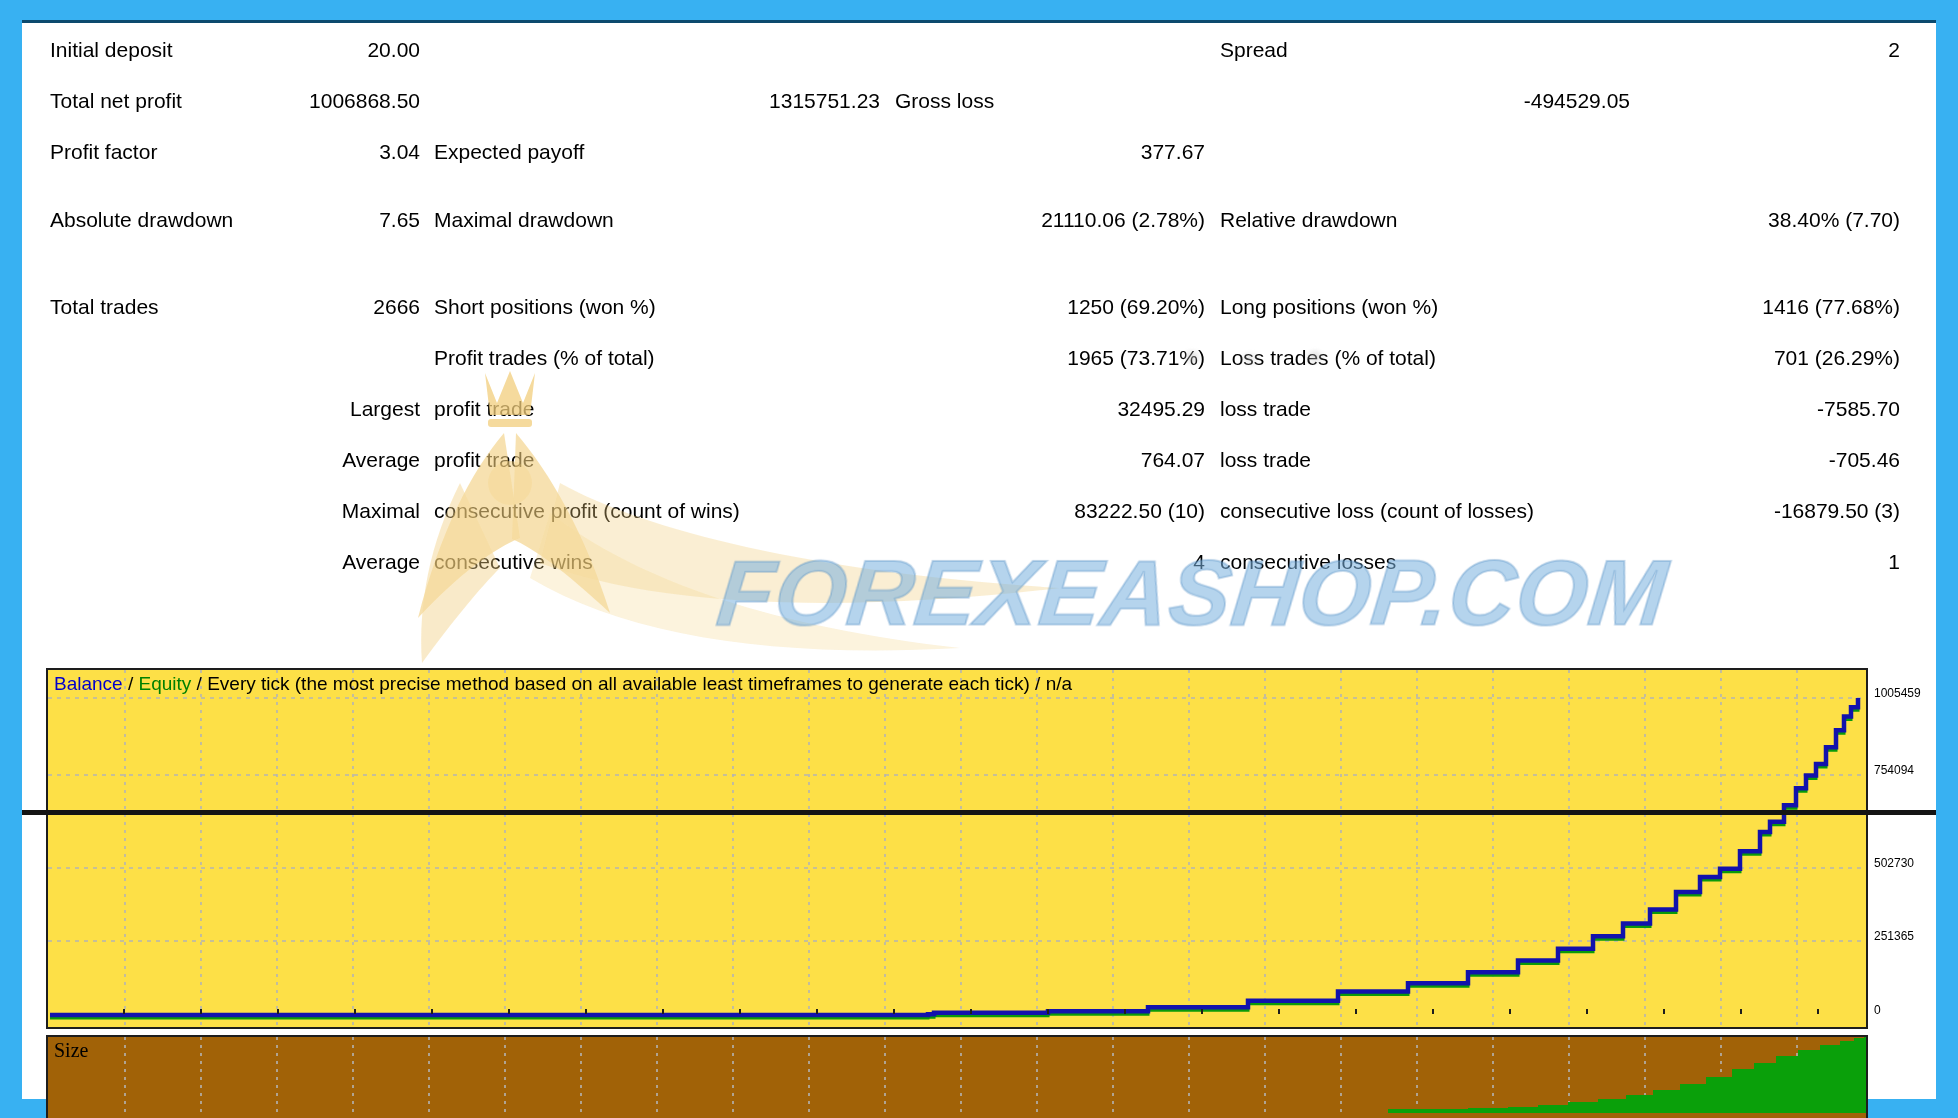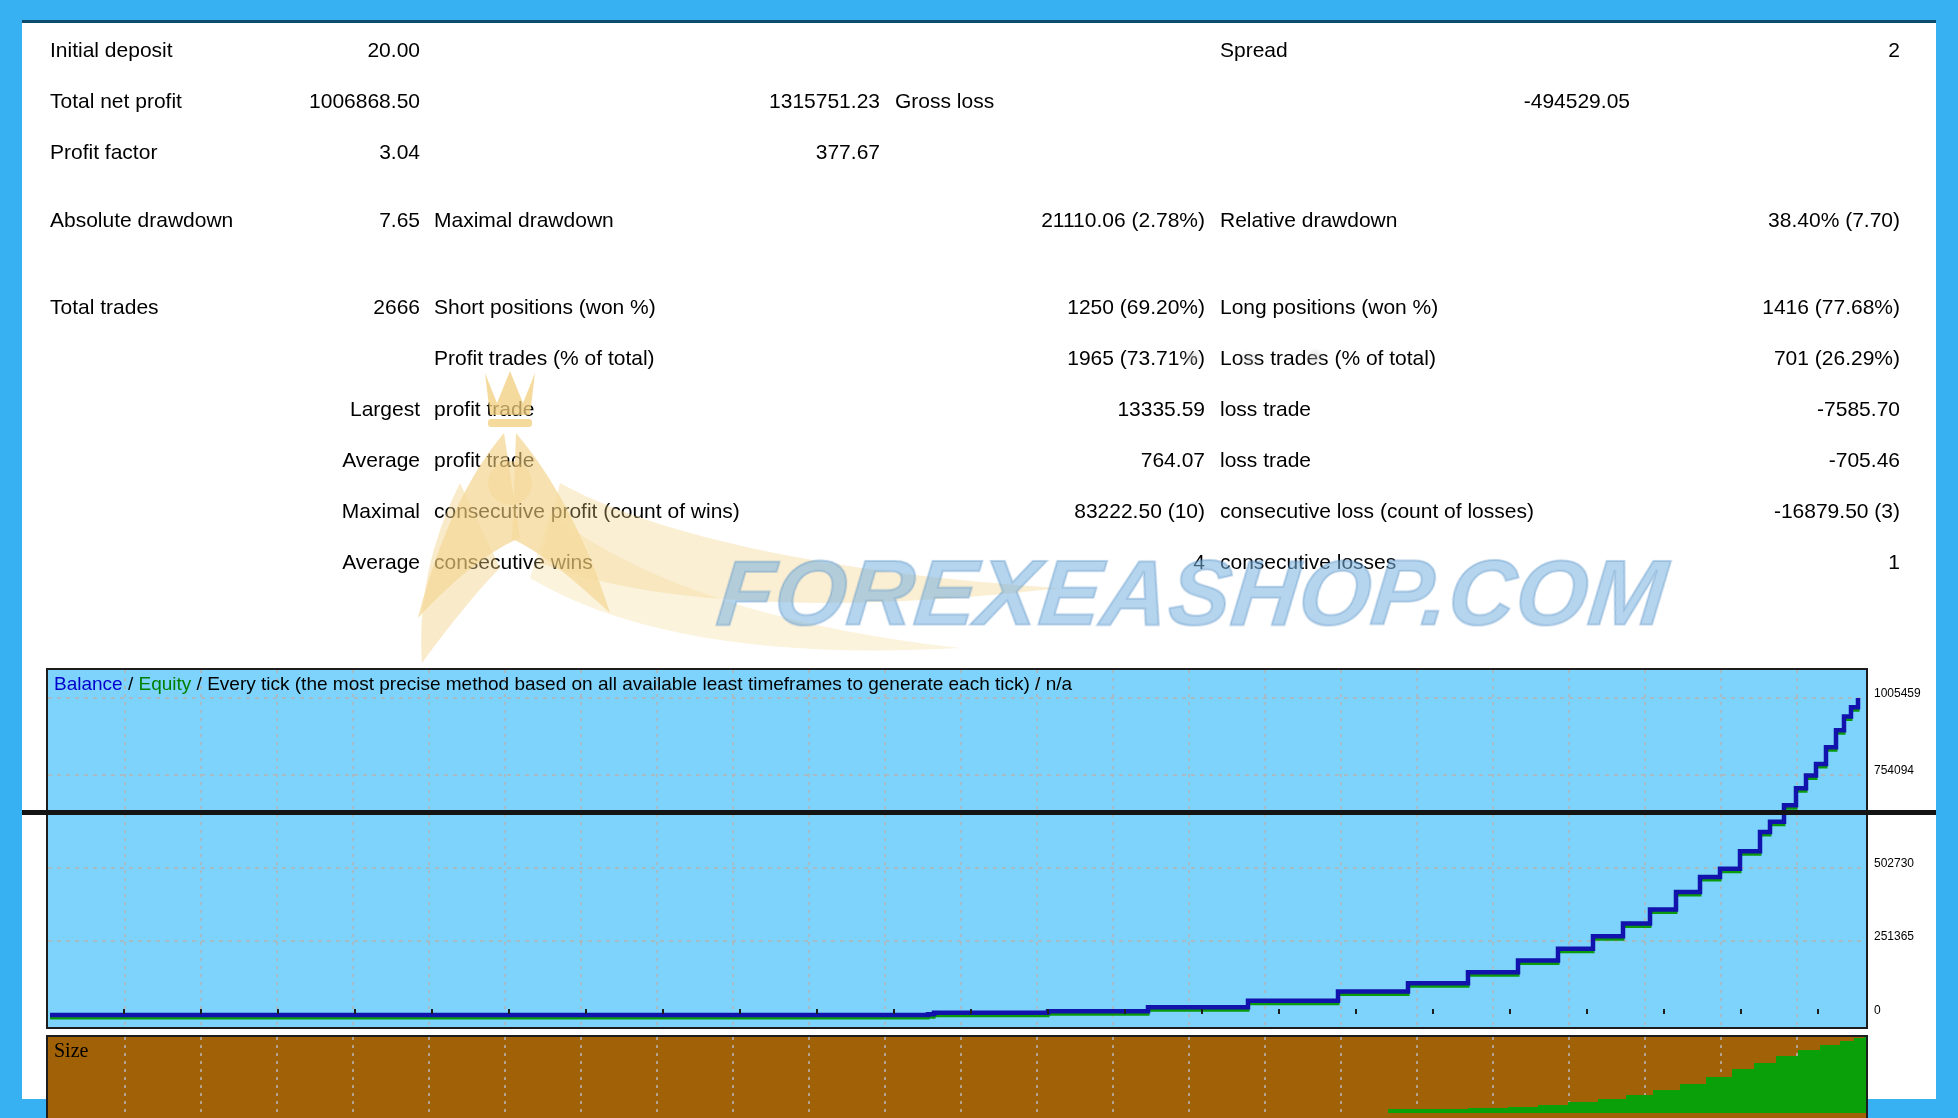--- a/index.html
+++ b/index.html
@@ -37,21 +37,21 @@
     position:absolute;left:1158px;top:316px;width:155px;height:36px;
     background:
      radial-gradient(ellipse 14px 13px at 12px 18px, rgba(190,190,190,.5), transparent 70%),
      radial-gradient(ellipse 16px 13px at 70px 20px, rgba(200,200,200,.4), transparent 70%),
      radial-gradient(ellipse 15px 13px at 135px 18px, rgba(190,190,190,.5), transparent 70%);
     filter:blur(1px);pointer-events:none;
   }
   
   #main-chart{
     position:absolute;left:24px;top:645px;width:1822px;height:361px;
-    border:2px solid #1d1d1d;background:#7dd3fc;box-sizing:border-box;
+    border:2px solid #1d1d1d;background:#fde047;box-sizing:border-box;
   }
   #chart-header{position:absolute;left:6px;top:3px;font-size:19px;white-space:nowrap;z-index:3;background:transparent;}
   #chart-header .bal{color:#0000cc;}
   #chart-header .eq{color:#008000;}
   #divider{position:absolute;left:22px;top:810px;width:1914px;height:5px;background:#141414;z-index:4;}
   .ylab{position:absolute;left:1852px;font-size:12px;white-space:nowrap;}
   .tickstrip{
     position:absolute;left:24px;width:1822px;height:5px;
     background:repeating-linear-gradient(90deg,transparent 0 75px,#1d1d1d 75px 77px);
     background-position:2px 0;
@@ -82,20 +82,21 @@
         <div class="srow" style="height: 51px;">
           <div class="c c0">Total net profit</div>
           <div class="c c1">1006868.50</div>
           <div class="c c3">1315751.23</div>
           <div class="c c4">Gross loss</div>
           <div class="c c5">-494529.05</div>
         </div>
         <div class="srow" style="height: 51px;">
           <div class="c c0">Profit factor</div>
           <div class="c c1">3.04</div>
+          <div class="c c2">Expected payoff</div>
           <div class="c c3">377.67</div>
           <div class="c c4"></div>
           <div class="c c5"></div>
         </div>
         <div class="srow" style="height: 84px;">
           <div class="c c0 wrap">Absolute drawdown</div>
           <div class="c c1">7.65</div>
           <div class="c c2">Maximal drawdown</div>
           <div class="c c3">21110.06 (2.78%)</div>
           <div class="c c4">Relative drawdown</div>
@@ -114,21 +115,21 @@
           <div class="c c1"></div>
           <div class="c c2">Profit trades (% of total)</div>
           <div class="c c3">1965 (73.71%)</div>
           <div class="c c4">Loss trades (% of total)</div>
           <div class="c c5">701 (26.29%)</div>
         </div>
         <div class="srow" style="height: 51px;">
           <div class="c c0"></div>
           <div class="c c1">Largest</div>
           <div class="c c2">profit trade</div>
-          <div class="c c3">13335.59</div>
+          <div class="c c3">32495.29</div>
           <div class="c c4">loss trade</div>
           <div class="c c5">-7585.70</div>
         </div>
         <div class="srow" style="height: 51px;">
           <div class="c c0"></div>
           <div class="c c1">Average</div>
           <div class="c c2">profit trade</div>
           <div class="c c3">764.07</div>
           <div class="c c4">loss trade</div>
           <div class="c c5">-705.46</div>

